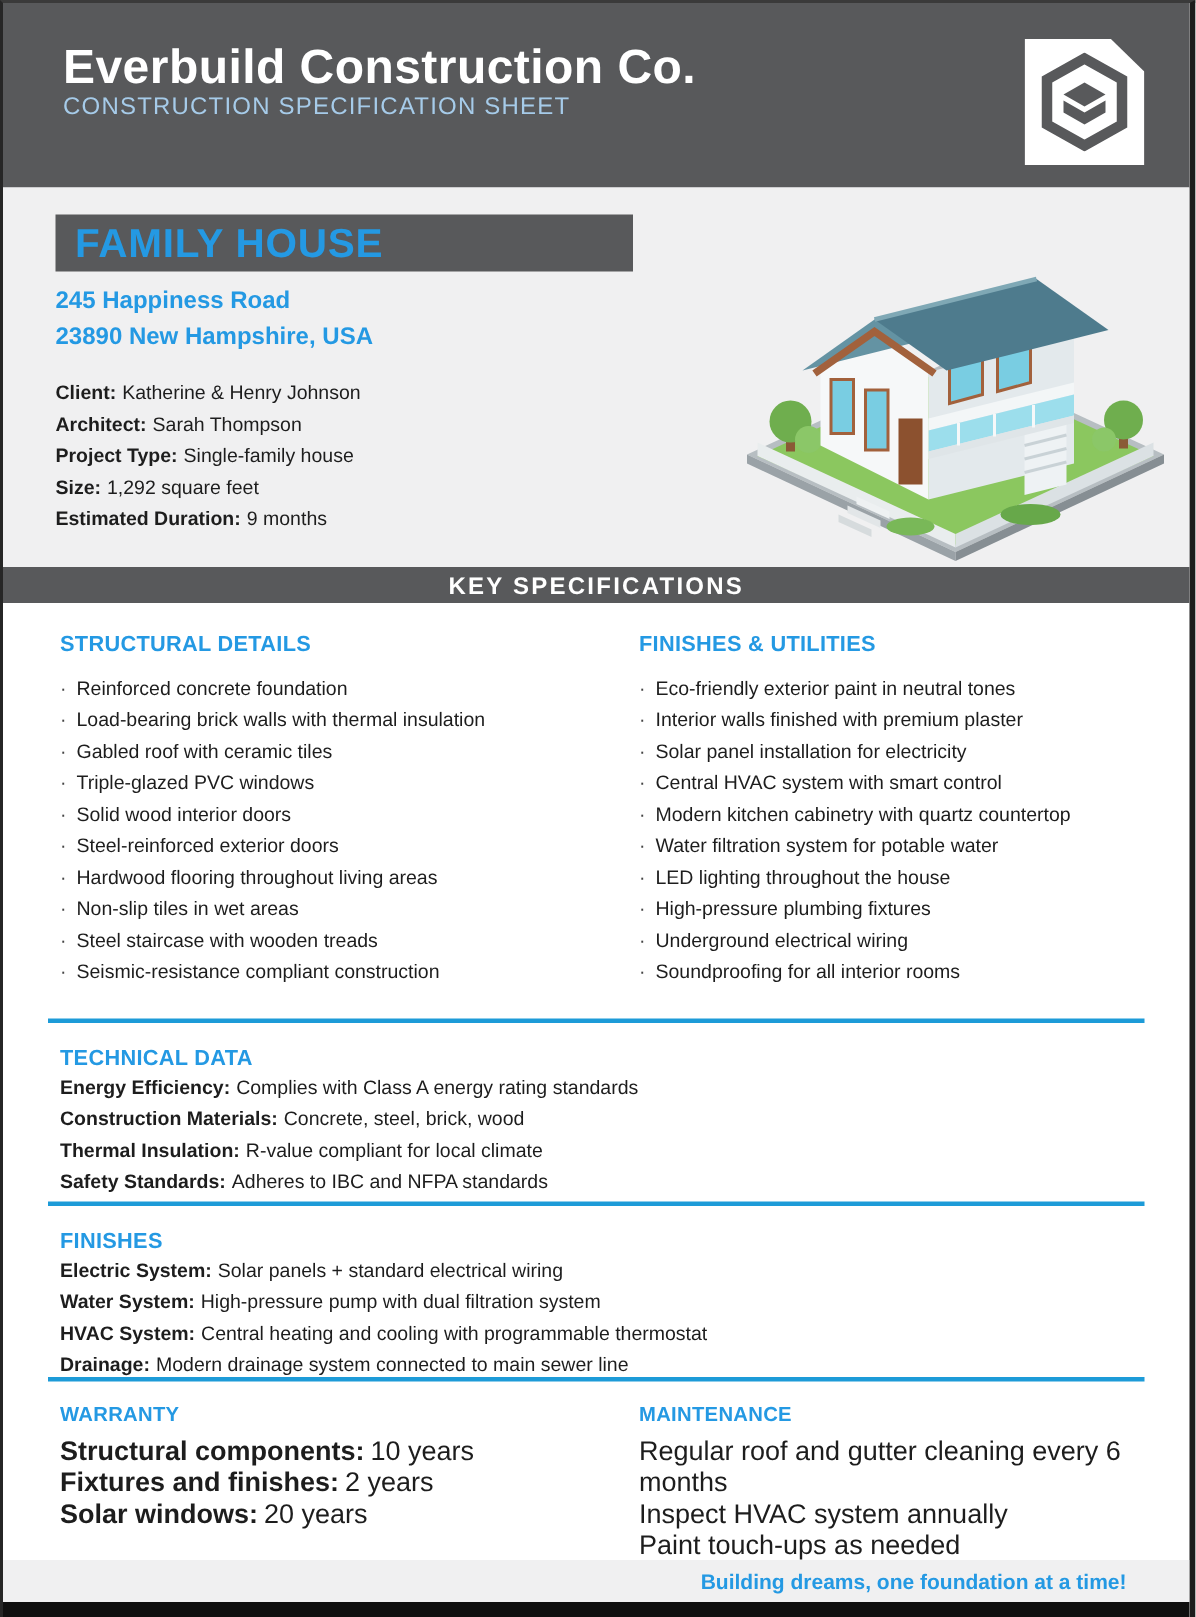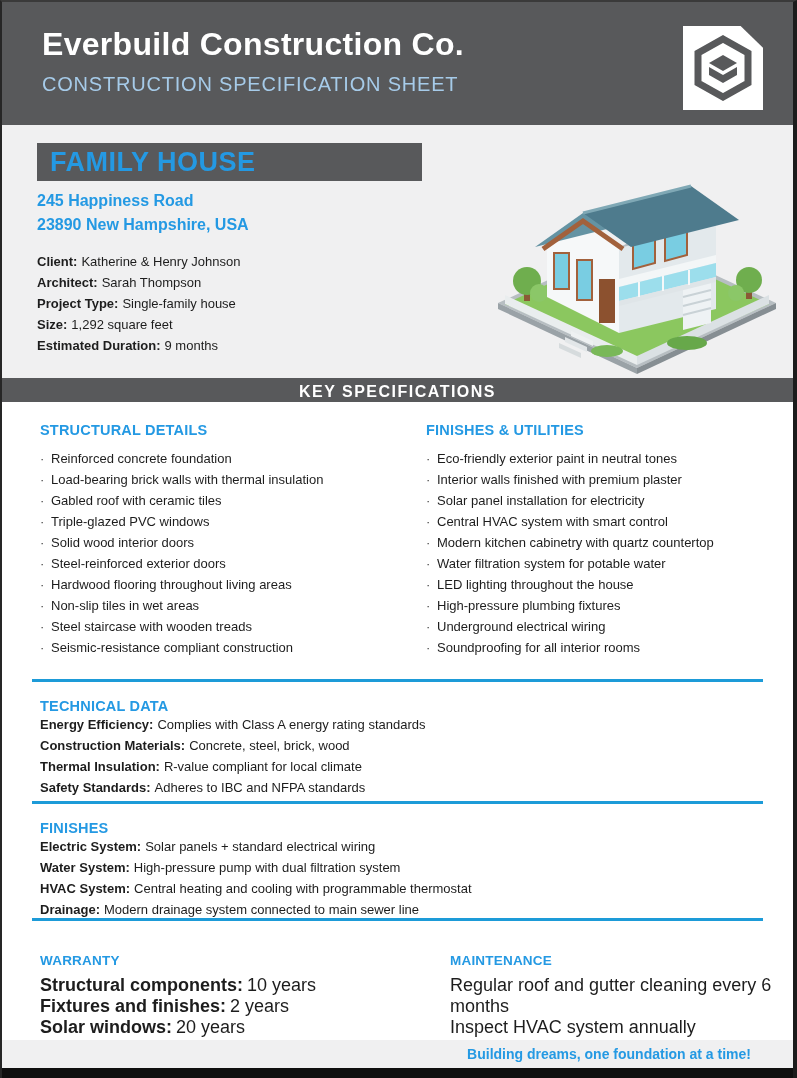--- a/index.html
+++ b/index.html
@@ -4,21 +4,21 @@
 <style>
   * { margin:0; padding:0; box-sizing:border-box; }
   body { background:#c9c9c9; font-family:"Liberation Sans", sans-serif; }
   .page {
     width:797px; height:1078px; position:relative; background:#fff; overflow:hidden;
     border-left:2px solid #262626; border-right:4px solid #1c1c1c; border-top:2px solid #3a3a3a;
   }
   
   .header { height:123px; background:var(--header_gray); position:relative; padding:24px 0 0 40px; }
   .header h1 { color:#fff; font-size:32px; font-weight:bold; letter-spacing:0.3px; }
-  .header .subtitle { margin-top:10px; color:var(--subtitle_blue); font-size:20px; letter-spacing:0.8px; }
+  .header .subtitle { color:var(--subtitle_blue); font-size:16px; letter-spacing:0.8px; }
   .logo-box { position:absolute; right:30px; top:24px; width:80px; height:84px; background:#fff;
     -webkit-clip-path:polygon(0 0,72% 0,100% 26%,100% 100%,0 100%);
     clip-path:polygon(0 0,72% 0,100% 26%,100% 100%,0 100%); display:flex; align-items:center; justify-content:center; }
   
   .hero { height:253px; background:#f0f0f1; position:relative; }
   .project-banner { position:absolute; left:35px; top:18px; width:385px; height:38px;
     background:var(--header_gray); color:var(--accent); font-size:27px; font-weight:bold;
     line-height:38px; padding-left:13px; letter-spacing:0.5px; }
   .address { position:absolute; left:35px; top:64px; color:var(--accent); font-size:16px; font-weight:bold; line-height:24px; }
   .details { position:absolute; left:35px; top:126px; font-size:13px; line-height:21px; color:#1d1d1d; }
@@ -36,21 +36,21 @@
   .specs li { font-size:13px; line-height:21px; color:#1d1d1d; padding-left:11px; position:relative; }
   .specs li::before { content:"\00B7"; position:absolute; left:0; top:0; color:#444; }
   .divider { height:3px; background:var(--divider); margin:0 30px; }
   
   .kvsec { display:flex; padding:14px 30px 0 38px;flex-direction:column; }
   .kvsec.tech { height:119px; }
   .kvsec.util { height:114px; }
   .sec-title { width:155px; color:var(--accent); font-size:14.5px; font-weight:bold; letter-spacing:0.2px; padding-top:2px; }
   .rows { flex:1; font-size:13px; line-height:21px; color:#1d1d1d; }
   
-  .bottom { padding-top:32px;gap:24px; }
+  .bottom { padding-top:14px; }
   .bottom .col-title { font-size:13.5px; margin-bottom:7px; }
   .bottom .rows { font-size:18px; line-height:21px; }
   
   .footer-band { position:absolute; left:0; right:0; bottom:10px; height:28px; background:#f0f0f1;
     text-align:right; padding-right:42px; line-height:28px; color:var(--accent); font-size:14px; font-weight:bold; }
   .footer-black { position:absolute; left:0; right:0; bottom:0; height:10px; background:#0f0f0f; }
 </style>
 </head>
 <body>
 

